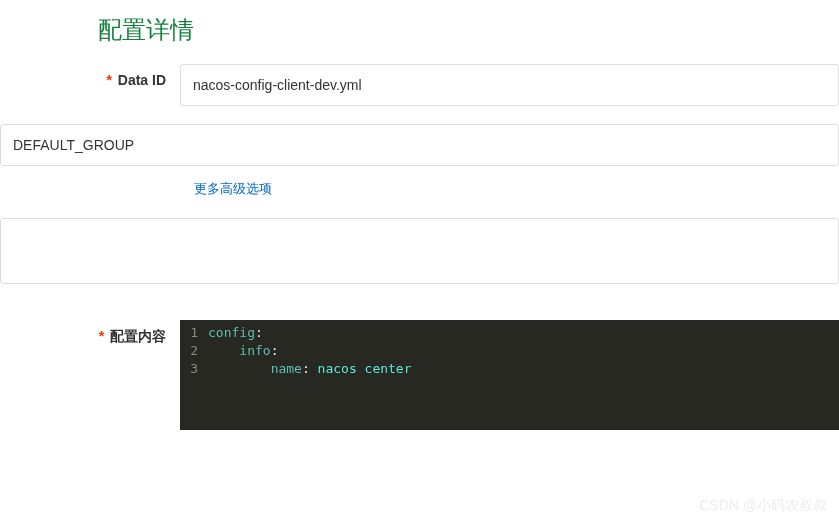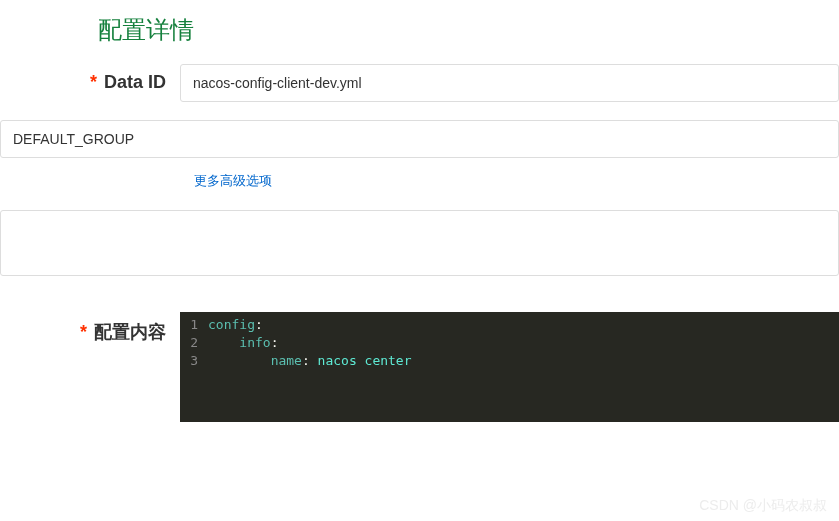--- a/index.html
+++ b/index.html
@@ -21,31 +21,31 @@
     .form-row {
       display: flex;
       align-items: flex-start;
       margin-bottom: 18px;
     }
     .form-label {
       width: 180px;
       text-align: right;
       padding-right: 14px;
       padding-top: 8px;
-      font-size: 18px;
+      font-size: 14px;
       color: #333;
       font-weight: 600;
     }
     .required { color: #ff3000; margin-right: 2px; }
     .form-control {
       flex: 1;
       min-height: 38px;
       border: 1px solid #ddd;
       border-radius: 3px;
-      padding: 6px 12px;
+      padding: 12px 12px;
       font-size: 14px;
       color: #333;
       background: #fff;
       outline: none;
     }
     .form-textarea {
       flex: 1;
       min-height: 66px;
       border: 1px solid #ddd;
       border-radius: 3px;

